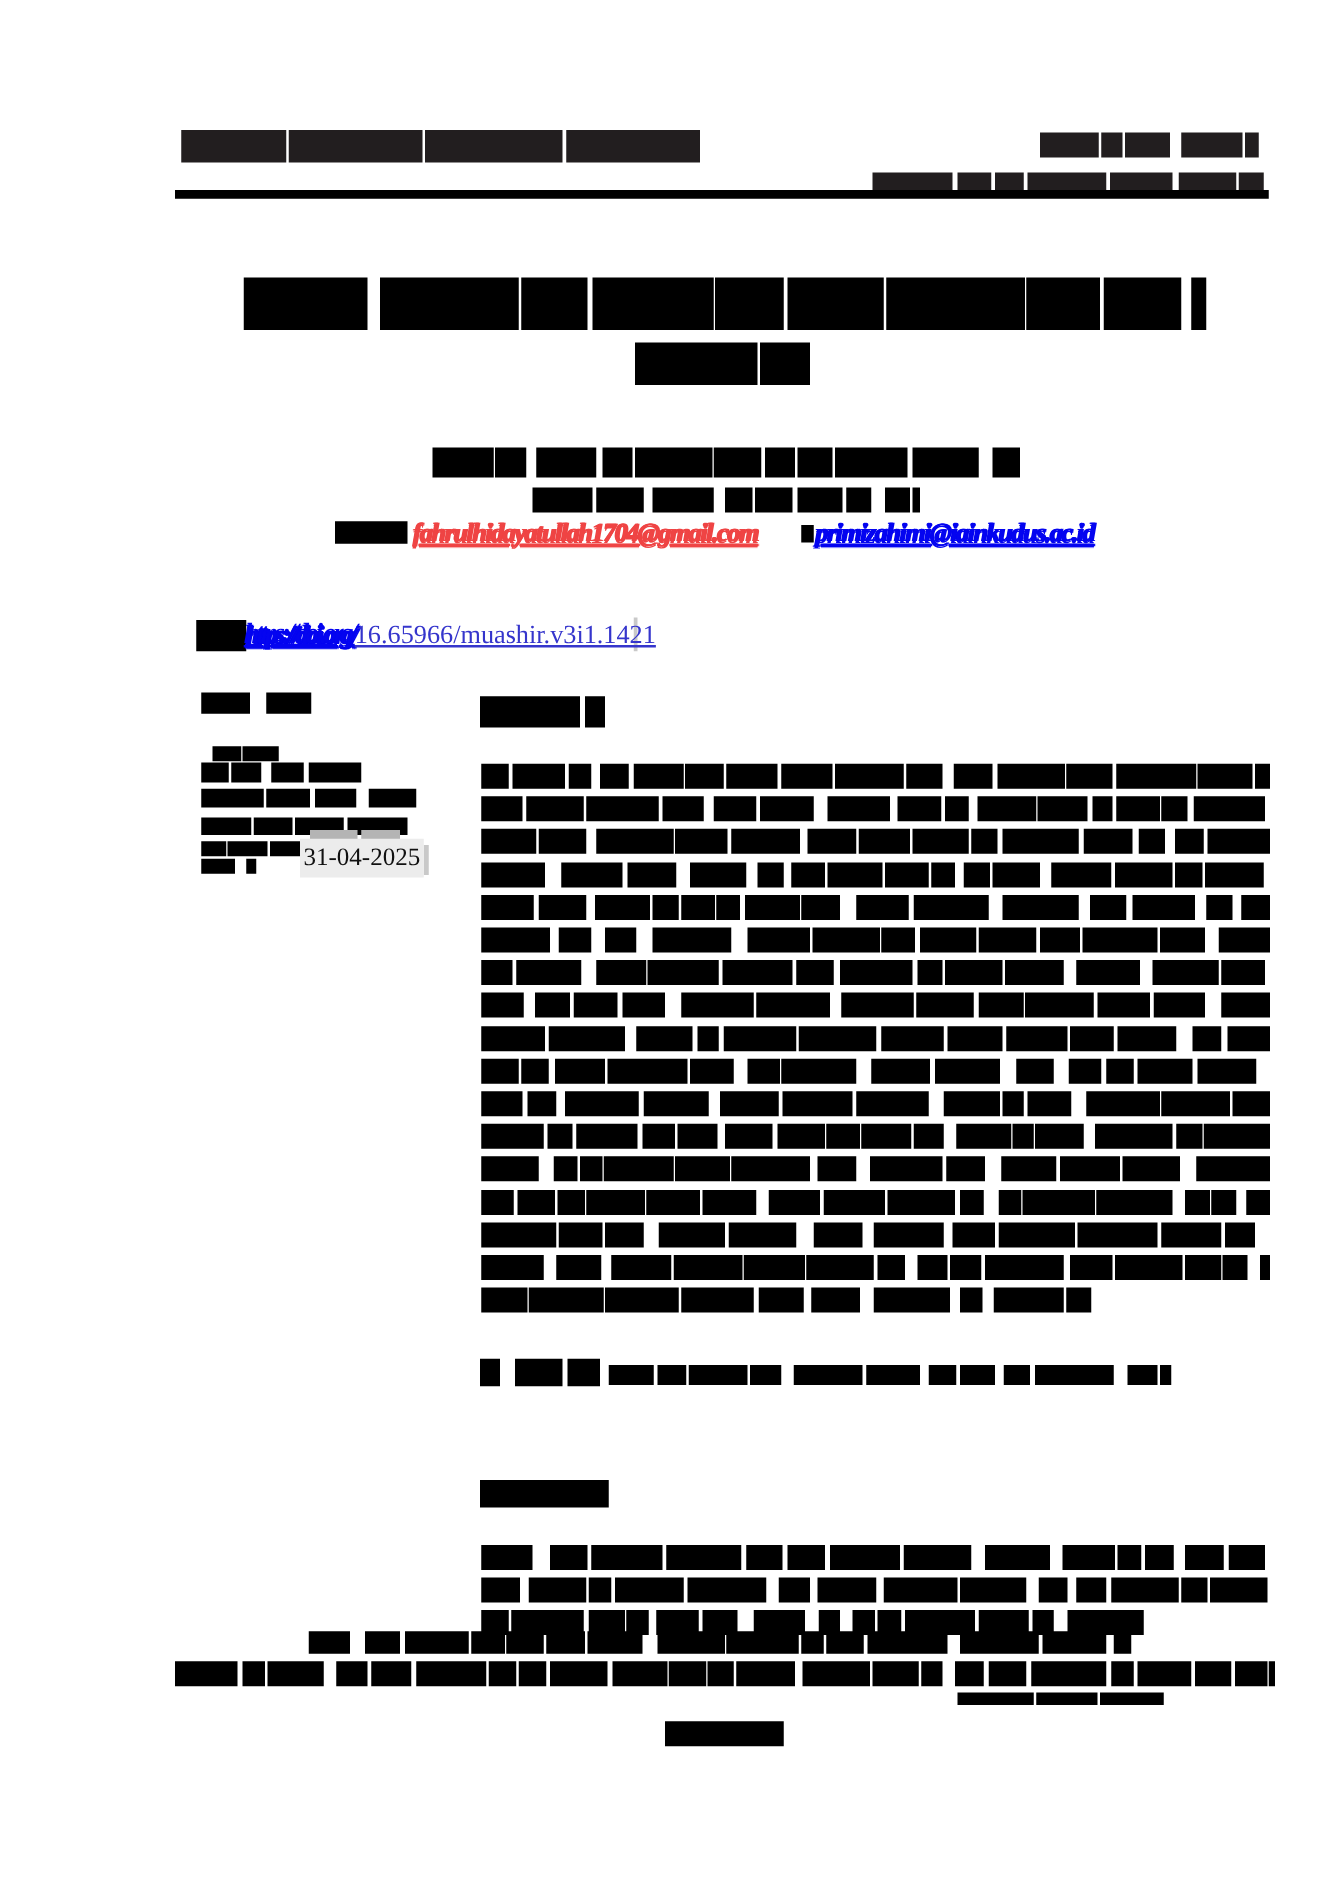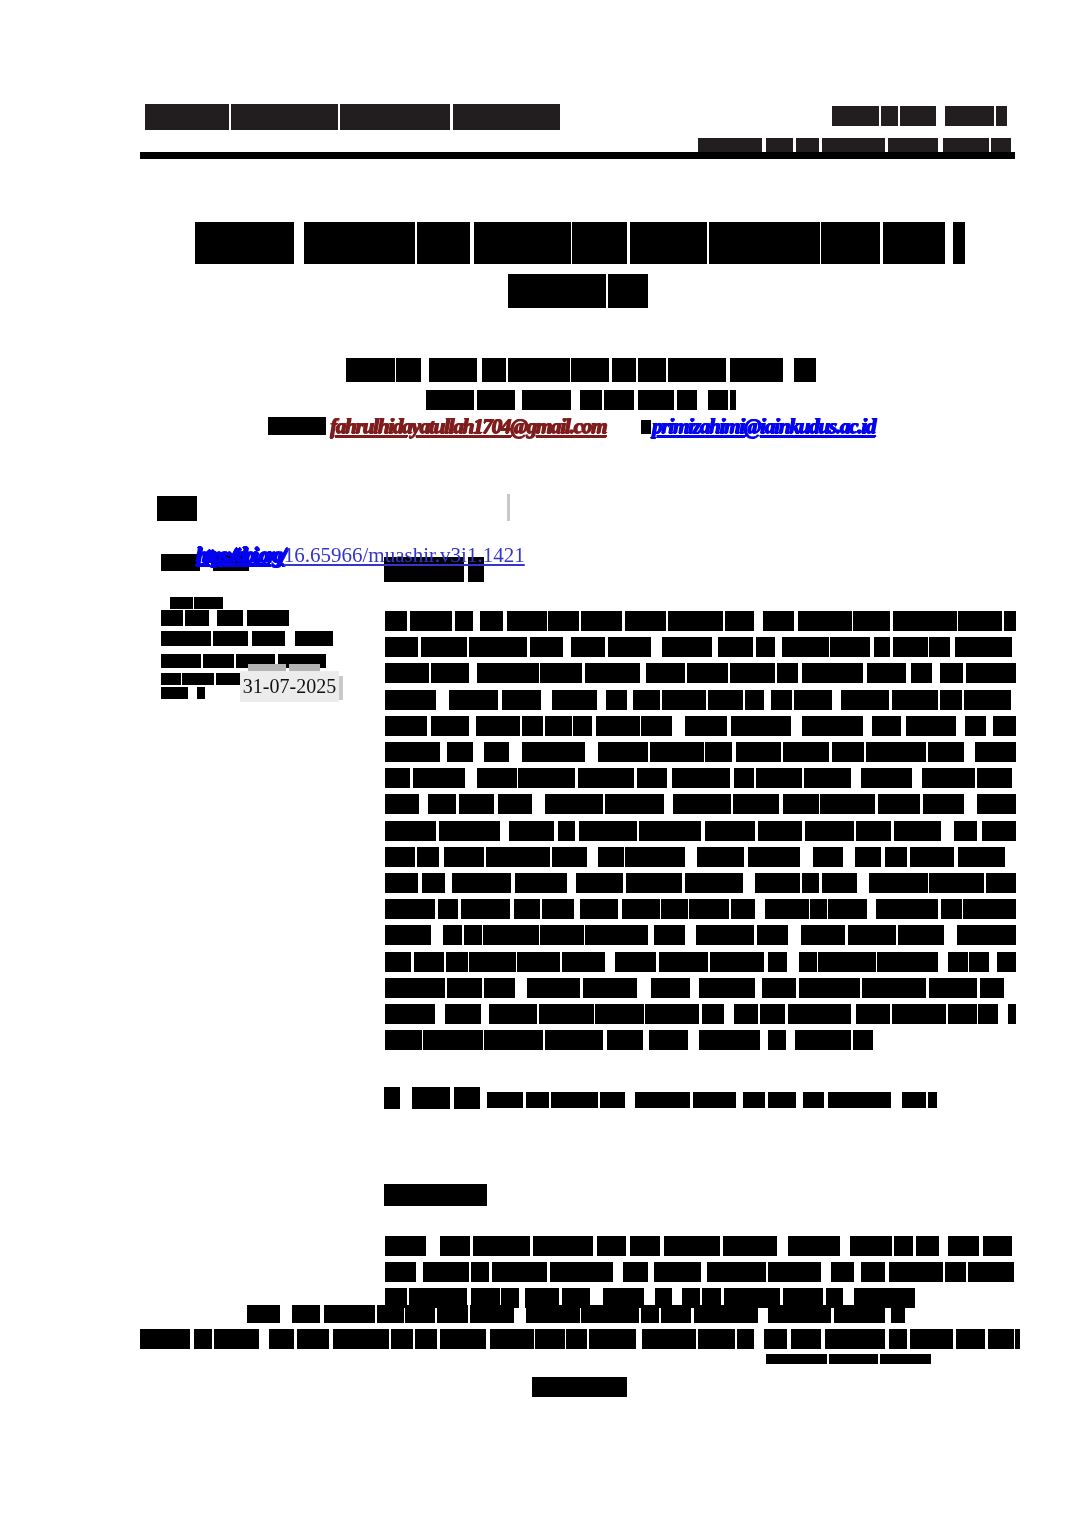--- a/index.html
+++ b/index.html
@@ -19,21 +19,20 @@
     font-weight:bold;
     font-style:italic;
     letter-spacing:-2.5px;
     text-decoration:underline;
     text-underline-offset:2px;
     white-space:nowrap;
     text-shadow:
       1px 0 currentColor,-1px 0 currentColor,
       0 1px currentColor,0 -1px currentColor,
       1.5px 1px currentColor;
-    margin-top: 48px;
   }
   .crushed-light{
     font-family:"Liberation Serif", serif;
     font-weight:bold;
     font-style:italic;
     letter-spacing:-1.2px;
     text-decoration:underline;
     text-underline-offset:2px;
     white-space:nowrap;
     text-shadow:1px 0 currentColor,0 1px currentColor,-0.5px 0 currentColor;
@@ -557,20 +556,20 @@
         <span class="bar-seg" style="left: 440.866px; width: 16.6851px; background: rgb(0, 0, 0);"></span>
         <span class="bar-seg" style="left: 469.074px; width: 60.9256px; background: rgb(0, 0, 0);"></span>
       </div>
     </div>
 
   <div class="doi-row" id="doi-row" style="left: 196px; top: 495px;">
     <span class="crushed" id="doi-prefix" style="font-size: 21px; color: rgb(4, 4, 240);">https://doi.org/</span>
       <span class="doi-suffix" id="doi-suffix" style="font-size: 21px; color: rgb(53, 53, 204);">16.65966/muashir.v3i1.1421</span>
   </div>
 
-  <span class="email-link crushed-light" id="email1" style="left: 330px; top: 414px; font-size: 21px; color: #7f1d1d;">fahrulhidayatullah1704@gmail.com</span>
+  <span class="email-link crushed-light" id="email1" style="left: 330px; top: 414px; font-size: 21px; color: #ef4444;">fahrulhidayatullah1704@gmail.com</span>
   <span class="email-link crushed-light" id="email2" style="left: 652px; top: 414px; font-size: 21px; color: rgb(4, 4, 240);">primizahimi@iainkudus.ac.id</span>
 
   <div class="date-field" id="date-field" style="left: 240px; top: 671px; width: 99px; height: 31px; font-size: 20px; background: rgb(236, 236, 236); color: rgb(17, 17, 17);">
-    <span>31-07-2025</span>
+    <span>31-04-2025</span>
   </div>
 
 </div>
 
 </body></html>

